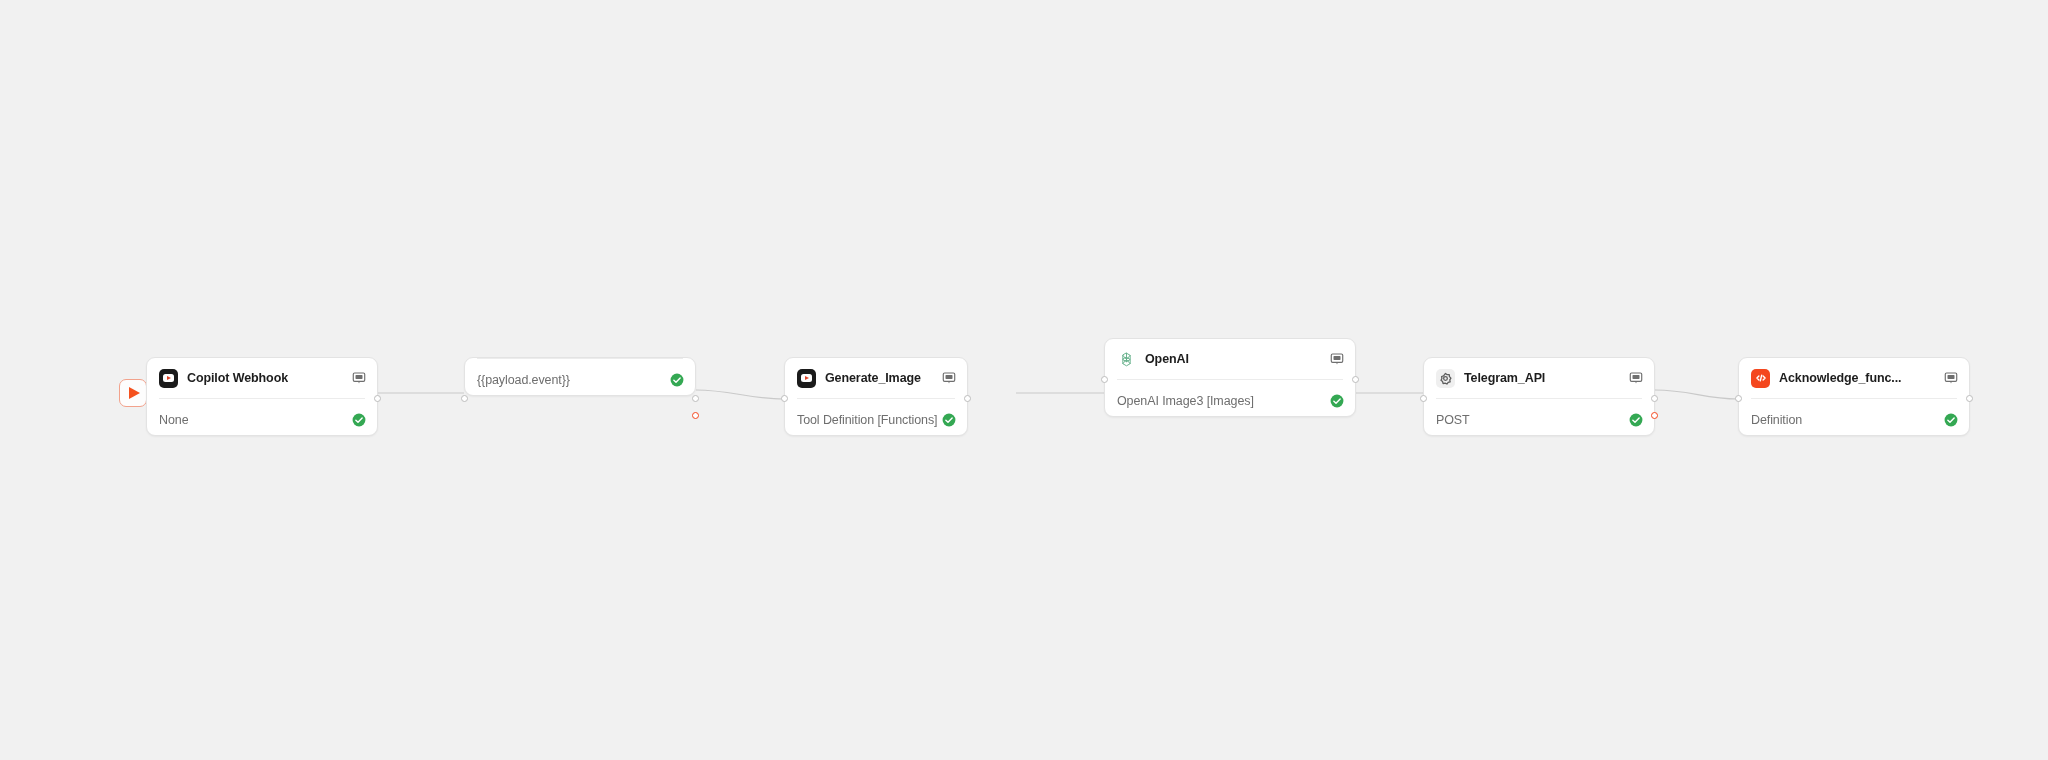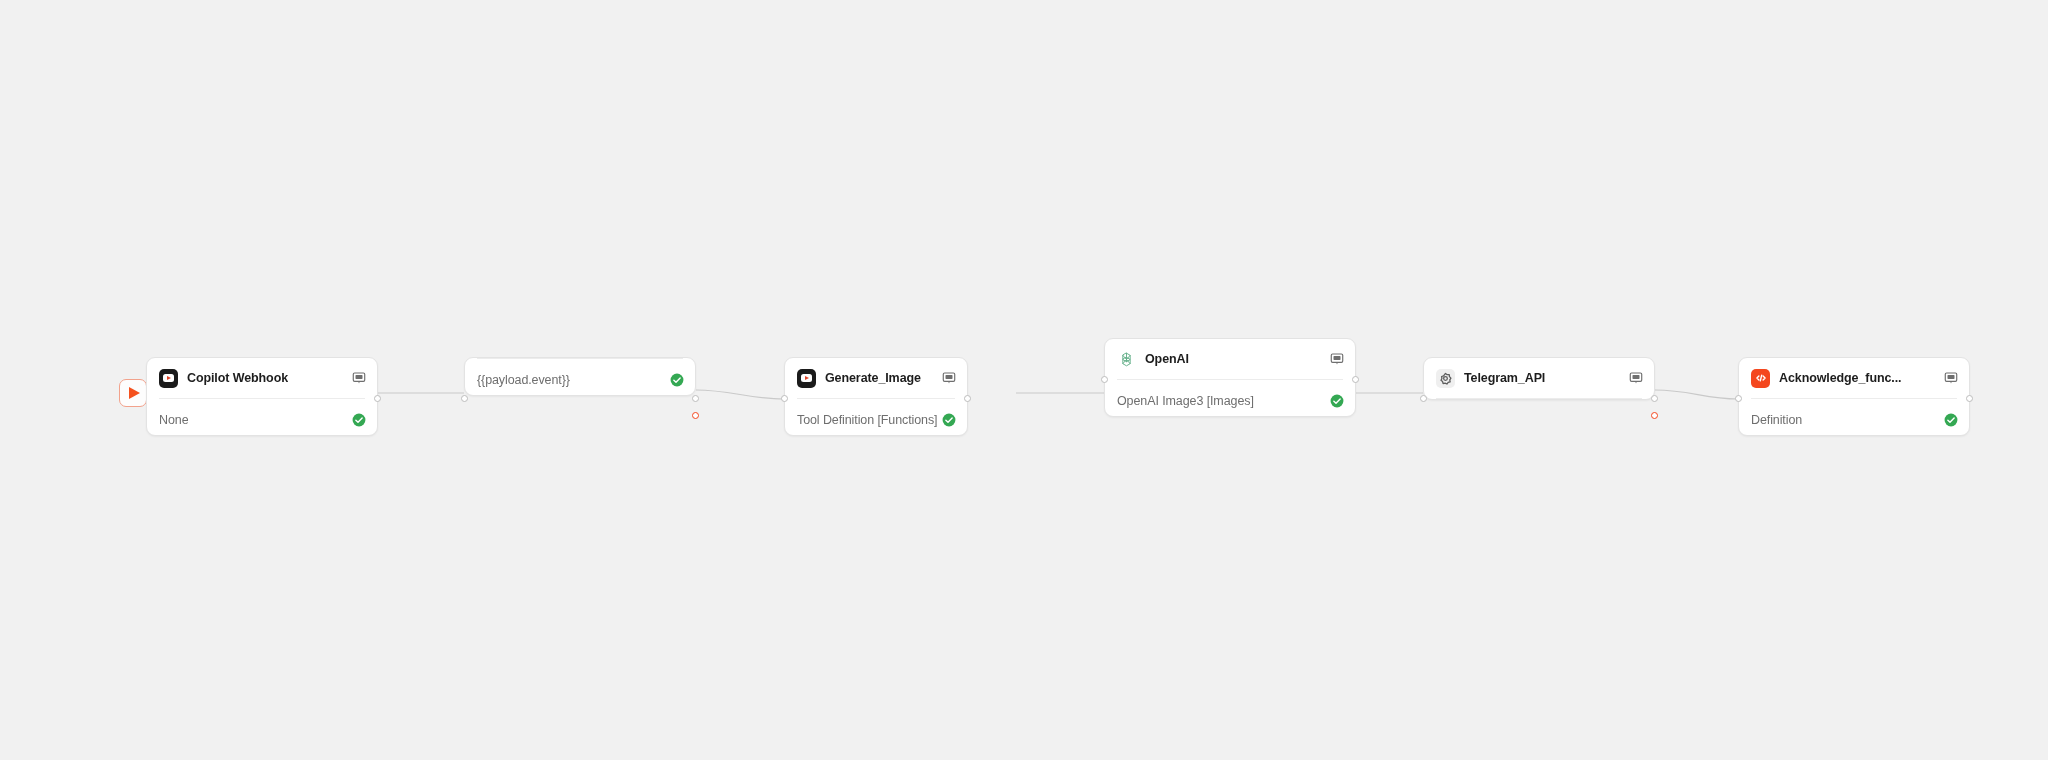--- a/index.html
+++ b/index.html
@@ -333,20 +333,29 @@
           <span class="node-title">Telegram_API</span>
           <span class="note-icon">
             <svg width="14" height="14" viewBox="0 0 24 24">
               <rect x="2.2" y="3.4" width="19.6" height="14.4" rx="2.2" fill="none" stroke="#6f6f6f" stroke-width="2"></rect>
               <rect x="6" y="7" width="12" height="6.6" rx="1" fill="#6f6f6f"></rect>
               <path d="M10.6 17.8 L12 21.4 L13.4 17.8 Z" fill="#6f6f6f"></path>
             </svg>
           </span>
         </div>
         <div class="node-divider"></div>
+        <div class="node-body">
+          <span class="node-subtitle">POST</span>
+          <span class="status-badge">
+            <svg width="14" height="14" viewBox="0 0 24 24">
+              <circle cx="12" cy="12" r="11" fill="#34a853"></circle>
+              <path d="M6.6 12.4 L10.3 16 L17.4 8.6" fill="none" stroke="#ffffff" stroke-width="2.4" stroke-linecap="round" stroke-linejoin="round"></path>
+            </svg>
+          </span>
+        </div>
         <span class="port left"></span>
         <span class="port right"></span>
         <span class="port-error"></span>
       </div>
       <div class="node" id="node-acknowledge-function" style="left: 1738px; top: 357px; width: 232px;">
         <div class="node-header">
           <span class="node-icon icon-code">
             <svg width="14" height="14" viewBox="0 0 24 24" fill="none" stroke="#ffffff" stroke-width="2.4" stroke-linecap="round" stroke-linejoin="round">
               <path d="M8.4 8.4 L5 12 L8.4 15.6"></path>
               <path d="M15.6 8.4 L19 12 L15.6 15.6"></path>

